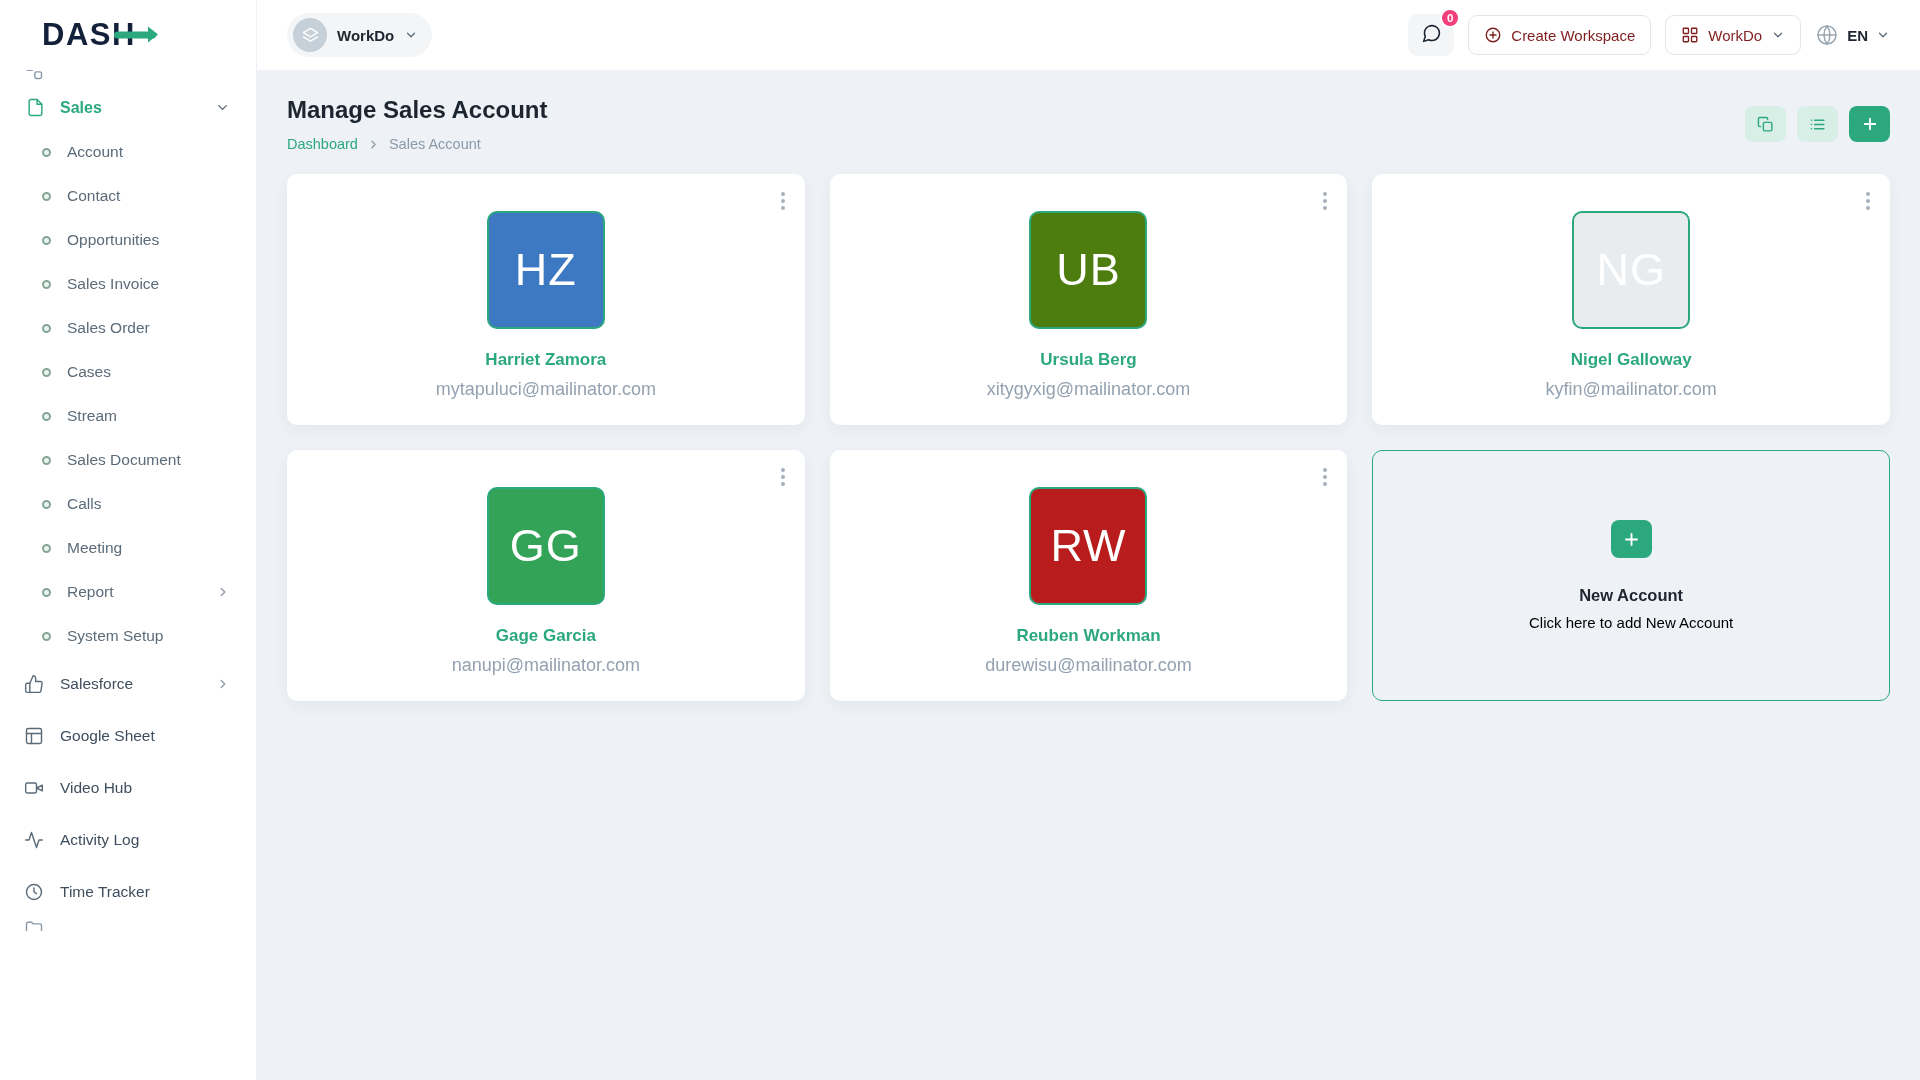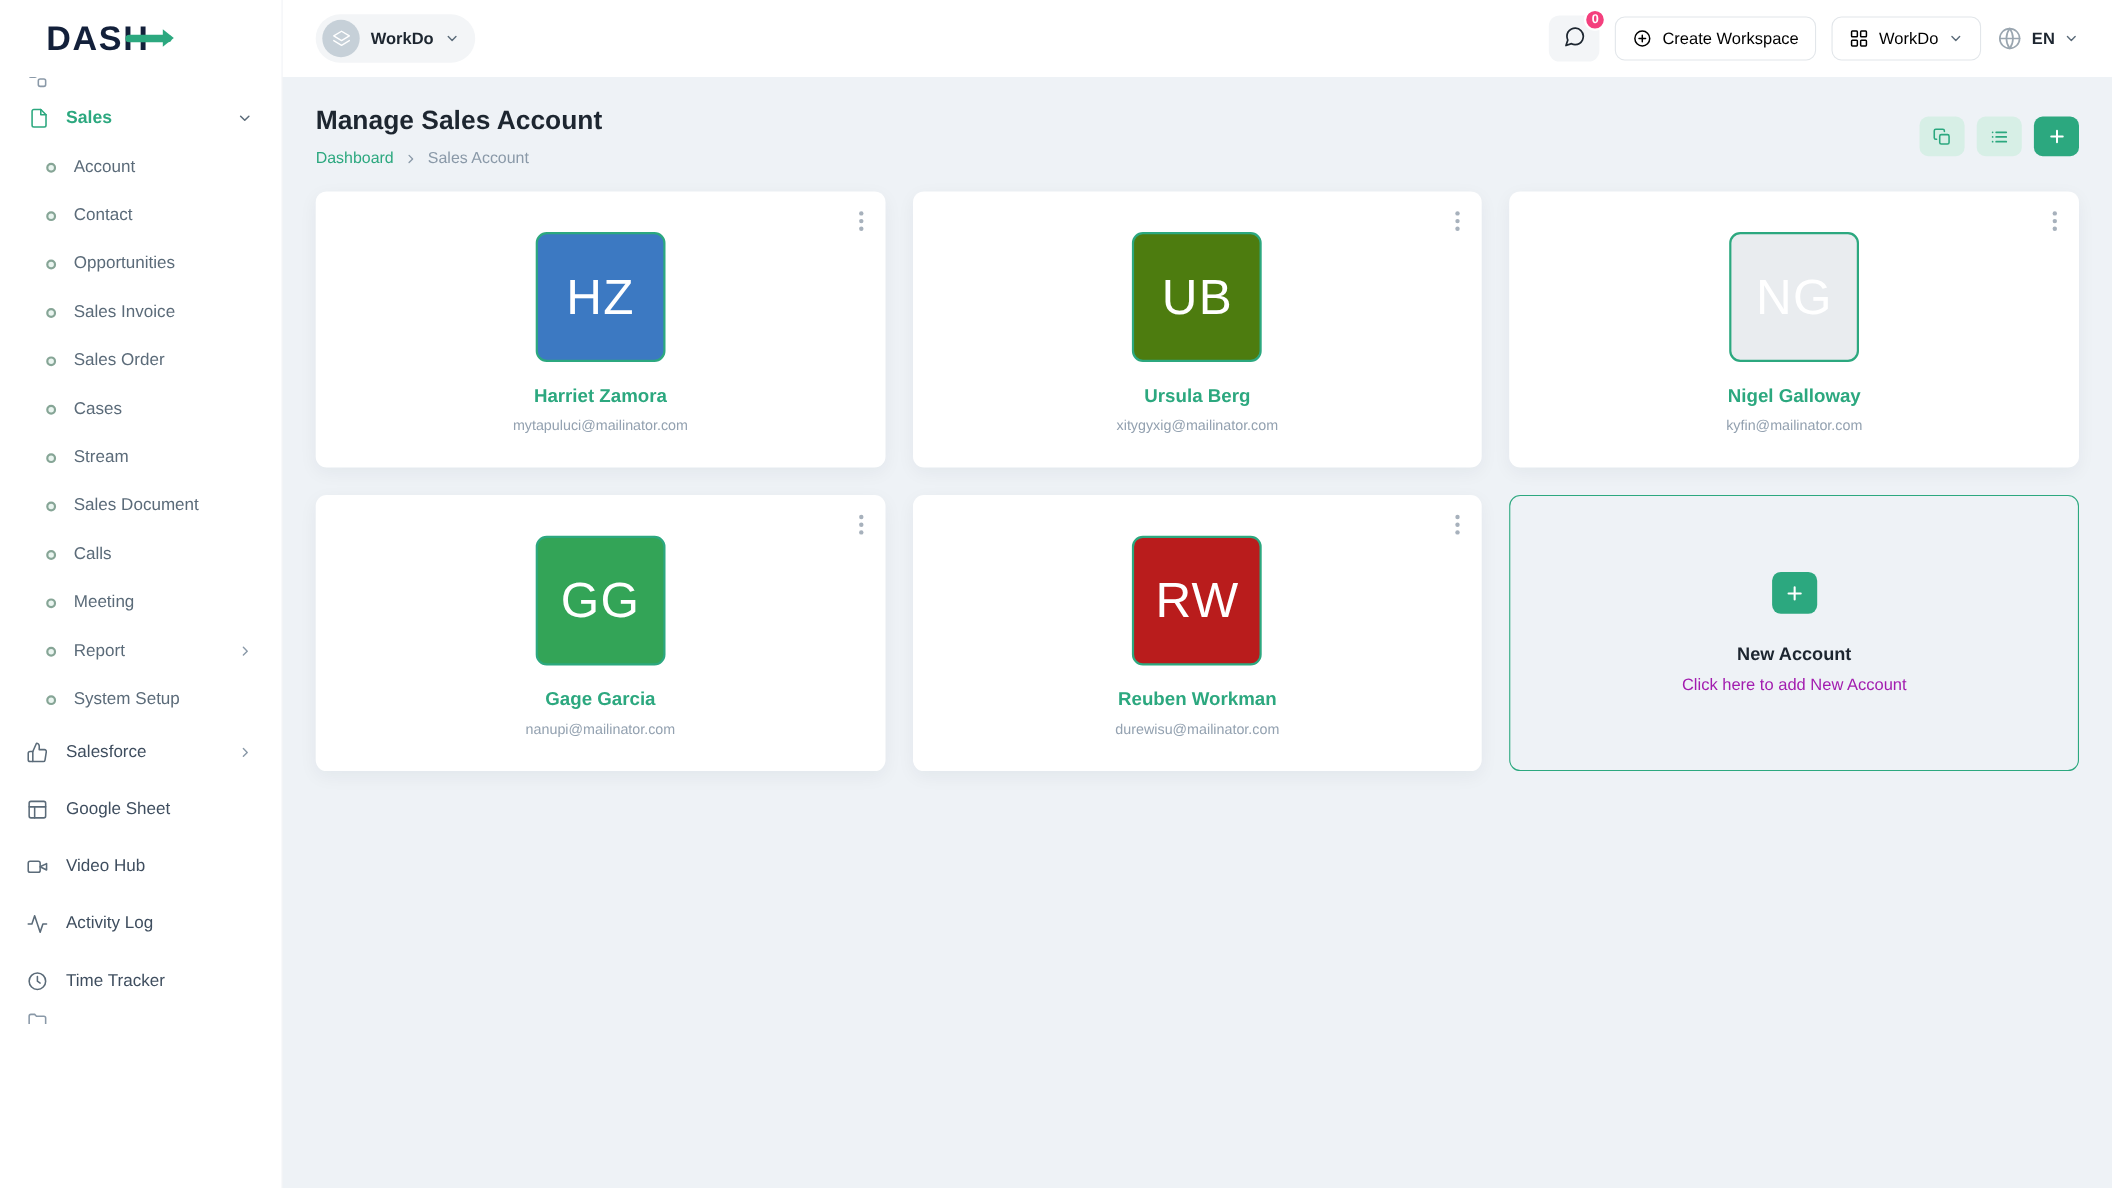--- a/index.html
+++ b/index.html
@@ -30,21 +30,21 @@
   
   .main-col { flex:1; display:flex; flex-direction:column; min-width:0; }
   .topbar { height:70px; background:#fff; display:flex; align-items:center; justify-content:space-between; padding:0 30px; flex:none; }
   .ws-pill { display:flex; align-items:center; gap:10px; background:#f3f5f7; border-radius:24px; padding:5px 14px 5px 6px; cursor:pointer; }
   .ws-pill .ws-avatar { width:34px; height:34px; border-radius:50%; background:#c6d0d8; display:flex; align-items:center; justify-content:center; color:#fff; }
   .ws-pill .ws-label { font-size:15px; font-weight:600; color:#1d2630; }
   .ws-pill .chev { color:#5b6b79; display:flex; }
   .topbar-right { display:flex; align-items:center; gap:14px; }
   .icon-btn { position:relative; width:46px; height:42px; background:#f3f5f7; border-radius:10px; display:flex; align-items:center; justify-content:center; color:#1d2630; cursor:pointer; border:none; }
   .badge { position:absolute; top:-6px; right:-6px; min-width:20px; height:20px; background:#f43f7d; color:#fff; font-size:11.5px; font-weight:700; border-radius:999px; display:flex; align-items:center; justify-content:center; border:2.5px solid #fff; padding:0 4px; }
-  .outline-btn { display:flex; align-items:center; gap:9px; background:#fff; border:1px solid #e2e6ea; border-radius:9px; padding:10px 15px; font-size:15px; font-weight:500; color:#000000; cursor:pointer; font-family:inherit; }
+  .outline-btn { display:flex; align-items:center; gap:9px; background:#fff; border:1px solid #e2e6ea; border-radius:9px; padding:10px 15px; font-size:15px; font-weight:500; color:#7f1d1d; cursor:pointer; font-family:inherit; }
   .outline-btn .chev { color:#5b6b79; display:flex; }
   .lang { display:flex; align-items:center; gap:8px; cursor:pointer; }
   .lang .globe { color:#9aa6b0; display:flex; }
   .lang .code { font-size:15px; font-weight:600; }
   .lang .chev { color:#5b6b79; display:flex; }
 
   
   .content { flex:1; padding:26px 30px; overflow:hidden; }
   .page-head { display:flex; justify-content:space-between; align-items:flex-start; margin-bottom:22px; }
   .page-title { font-size:24px; font-weight:700; color:#1d2630; }
@@ -56,25 +56,25 @@
   .tool-btn { width:41px; height:36px; border-radius:8px; border:none; display:flex; align-items:center; justify-content:center; cursor:pointer; }
   .tool-btn.light { background:#d7efe6; color:#2ca87f; }
   .tool-btn.solid { background:#2ca87f; color:#fff; }
 
   .grid { display:grid; grid-template-columns:repeat(3,1fr); gap:25px; }
   .card { position:relative; background:#fff; border-radius:10px; height:251px; display:flex; flex-direction:column; align-items:center; padding-top:37px; box-shadow:0 5px 16px rgba(28,45,66,0.05); }
   .kebab { position:absolute; top:14px; right:16px; padding:4px; cursor:pointer; display:flex; flex-direction:column; gap:3px; }
   .kebab i { width:4px; height:4px; border-radius:50%; background:#a7b1bc; display:block; }
   .avatar { width:118px; height:118px; border-radius:10px; border:2px solid #2ca87f; display:flex; align-items:center; justify-content:center; color:#fff; font-size:45px; font-weight:400; letter-spacing:1px; }
   .card-name { margin-top:21px; color:#2ca87f; font-size:17px; font-weight:700; cursor:pointer; }
-  .card-email { margin-top:9px; color:#93a1b0; font-size:13px; }
+  .card-email { margin-top:9px; color:#93a1b0; font-size:18px; }
   .new-card { border:1px solid #2ca87f; border-radius:10px; height:251px; background:transparent; display:flex; flex-direction:column; align-items:center; justify-content:center; cursor:pointer; }
   .new-plus { width:41px; height:38px; background:#2ca87f; border:none; border-radius:8px; color:#fff; display:flex; align-items:center; justify-content:center; cursor:pointer; }
   .new-title { margin-top:28px; font-size:16.5px; font-weight:700; color:#1d2630; }
-  .new-sub { margin-top:9px; font-size:15px; color:#a21caf; }
+  .new-sub { margin-top:9px; font-size:15px; color:#000000; }
 </style>
 </head>
 <body>
 
 <div class="app">
 
   <aside class="sidebar">
     <div class="logo-row">
       <div class="logo">
         <span>DASH</span>

